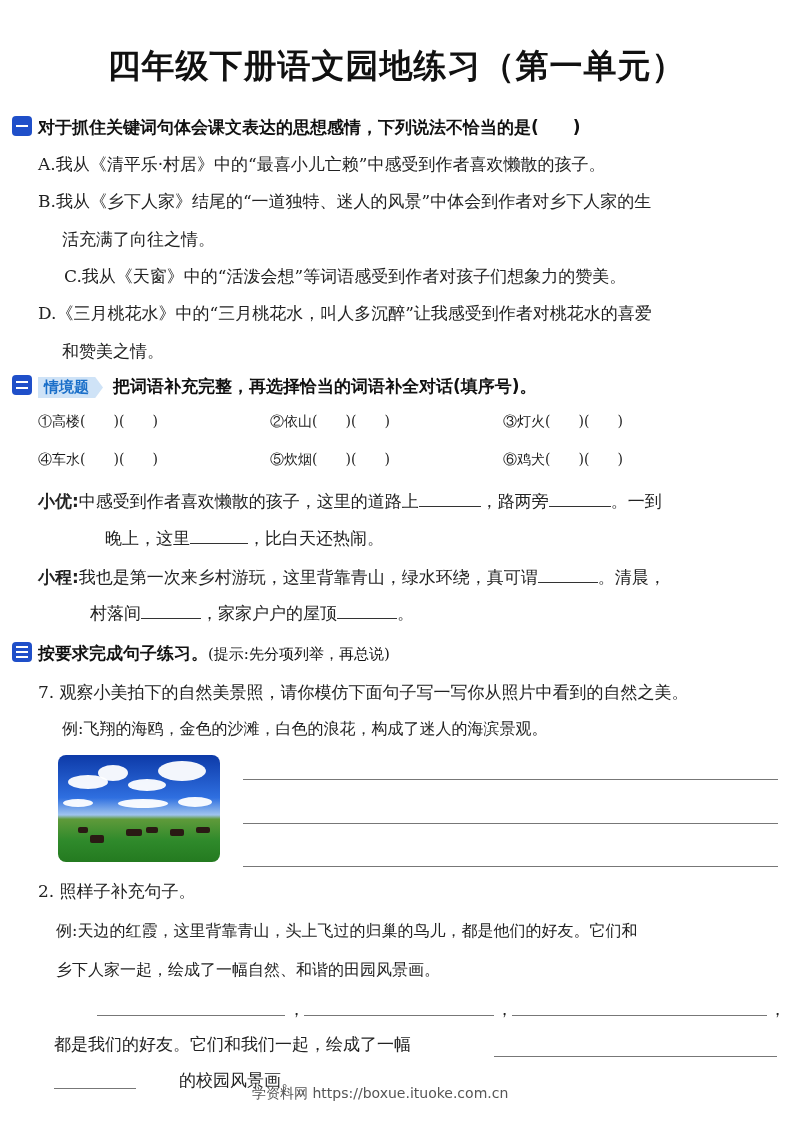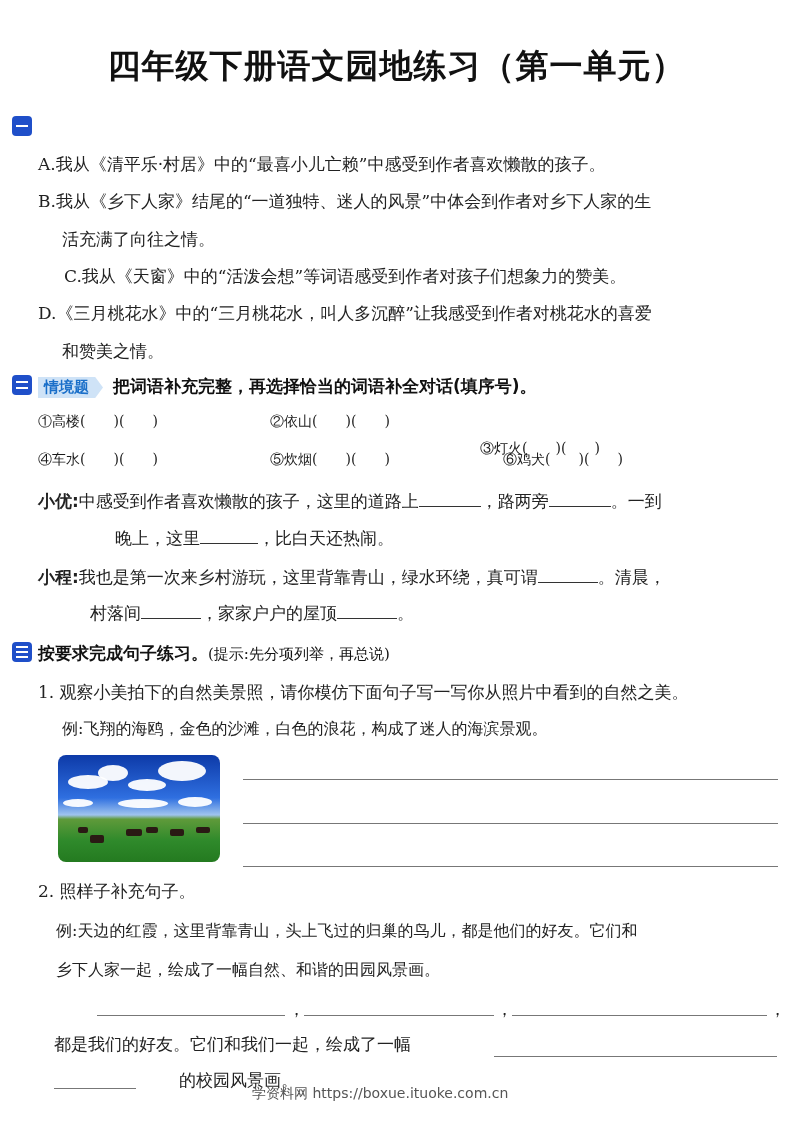--- a/index.html
+++ b/index.html
@@ -38,21 +38,21 @@
   .cloud { position: absolute; background: #fff; border-radius: 50%; opacity: .95; }
   .cow { position: absolute; background: #2a1a14; border-radius: 2px; }
   .watermark { font-family: "DejaVu Sans", sans-serif; font-size: 14px; color: #555; margin-top: 13px; }
 </style>
 </head>
 <body>
 
 <div class="title">四年级下册语文园地练习（第一单元）</div>
 
 <div class="abs sec-head" style="left:12px; top:116px;">
-  <span class="num-badge"><i style="top:9px;"></i></span>
+  <span class="num-badge"><i style="top:9px;"></i></span><span>对于抓住关键词句体会课文表达的思想感情，下列说法不恰当的是(　　)</span>
 </div>
 <div class="abs line" style="left:38px; top:153px;">
   <span>A.</span><span>我从《清平乐·村居》中的“最喜小儿亡赖”中感受到作者喜欢懒散的孩子。</span>
 </div>
 <div class="abs line" style="left:38px; top:190px;">
   <span>B.</span><span>我从《乡下人家》结尾的“一道独特、迷人的风景”中体会到作者对乡下人家的生</span>
 </div>
 <div class="abs line" style="left:62px; top:228px;">活充满了向往之情。</div>
 <div class="abs line" style="left:38px; top:265px;margin-left:26px;">
   <span>C.</span><span>我从《天窗》中的“活泼会想”等词语感受到作者对孩子们想象力的赞美。</span>
@@ -61,42 +61,42 @@
   <span>D.</span><span>《三月桃花水》中的“三月桃花水，叫人多沉醉”让我感受到作者对桃花水的喜爱</span>
 </div>
 <div class="abs line" style="left:62px; top:340px;">和赞美之情。</div>
 
 <div class="abs sec-head" style="left:12px; top:375px;">
   <span class="num-badge"><i style="top:6px;"></i><i style="top:12px;"></i></span><span class="tag">情境题</span><span>把词语补充完整，再选择恰当的词语补全对话(填序号)。</span>
 </div>
 
 <div class="word-cell" style="left:38px; top:413px;"><span>①</span><span>高楼</span><span>(　　)(　　)</span></div>
 <div class="word-cell" style="left:270px; top:413px;"><span>②</span><span>依山</span><span>(　　)(　　)</span></div>
-<div class="word-cell" style="left:480px; top:413px;margin-top:27px;"><span>③</span><span>灯火</span><span>(　　)(　　)</span></div>
+<div class="word-cell" style="left:503px; top:413px;"><span>③</span><span>灯火</span><span>(　　)(　　)</span></div>
 <div class="word-cell" style="left:38px; top:451px;"><span>④</span><span>车水</span><span>(　　)(　　)</span></div>
 <div class="word-cell" style="left:270px; top:451px;"><span>⑤</span><span>炊烟</span><span>(　　)(　　)</span></div>
 <div class="word-cell" style="left:503px; top:451px;"><span>⑥</span><span>鸡犬</span><span>(　　)(　　)</span></div>
 
 <div class="abs line" style="left:38px; top:490px;">
   <span class="bold-label">小优:</span><span>中感受到作者喜欢懒散的孩子，这里的道路上</span><span class="blank" style="width:62px;"></span><span>，路两旁</span><span class="blank" style="width:62px;"></span><span>。一到</span>
 </div>
-<div class="abs line" style="left:100px; top:527px;padding-left:15px;">
+<div class="abs line" style="left:90px; top:527px;padding-left:15px;">
   <span>晚上，这里</span><span class="blank" style="width:58px;"></span><span>，比白天还热闹。</span>
 </div>
 <div class="abs line" style="left:38px; top:566px;">
   <span class="bold-label">小程:</span><span>我也是第一次来乡村游玩，这里背靠青山，绿水环绕，真可谓</span><span class="blank" style="width:60px;"></span><span>。清晨，</span>
 </div>
 <div class="abs line" style="left:90px; top:602px;">
   <span>村落间</span><span class="blank" style="width:60px;"></span><span>，家家户户的屋顶</span><span class="blank" style="width:60px;"></span><span>。</span>
 </div>
 
 <div class="abs sec-head" style="left:12px; top:642px;">
   <span class="num-badge"><i style="top:4px;"></i><i style="top:9px;"></i><i style="top:14px;"></i></span><span>按要求完成句子练习。</span><span class="hint">(提示:先分项列举，再总说)</span>
 </div>
-<div class="abs line" style="left:38px; top:681px;">1. 观察小美拍下的自然美景照，请你模仿下面句子写一写你从照片中看到的自然之美。</div>
+<div class="abs line" style="left:38px; top:681px;">7. 观察小美拍下的自然美景照，请你模仿下面句子写一写你从照片中看到的自然之美。</div>
 <div class="abs line" style="left:62px; top:719px; font-size:16px;">例:飞翔的海鸥，金色的沙滩，白色的浪花，构成了迷人的海滨景观。</div>
 
 <div class="photo">
   <div class="cloud" style="left:10px; top:20px; width:40px; height:14px;"></div>
   <div class="cloud" style="left:40px; top:10px; width:30px; height:16px;"></div>
   <div class="cloud" style="left:70px; top:24px; width:38px; height:12px;"></div>
   <div class="cloud" style="left:100px; top:6px; width:48px; height:20px;"></div>
   <div class="cloud" style="left:5px; top:44px; width:30px; height:8px;"></div>
   <div class="cloud" style="left:60px; top:44px; width:50px; height:9px;"></div>
   <div class="cloud" style="left:120px; top:42px; width:34px; height:10px;"></div>

